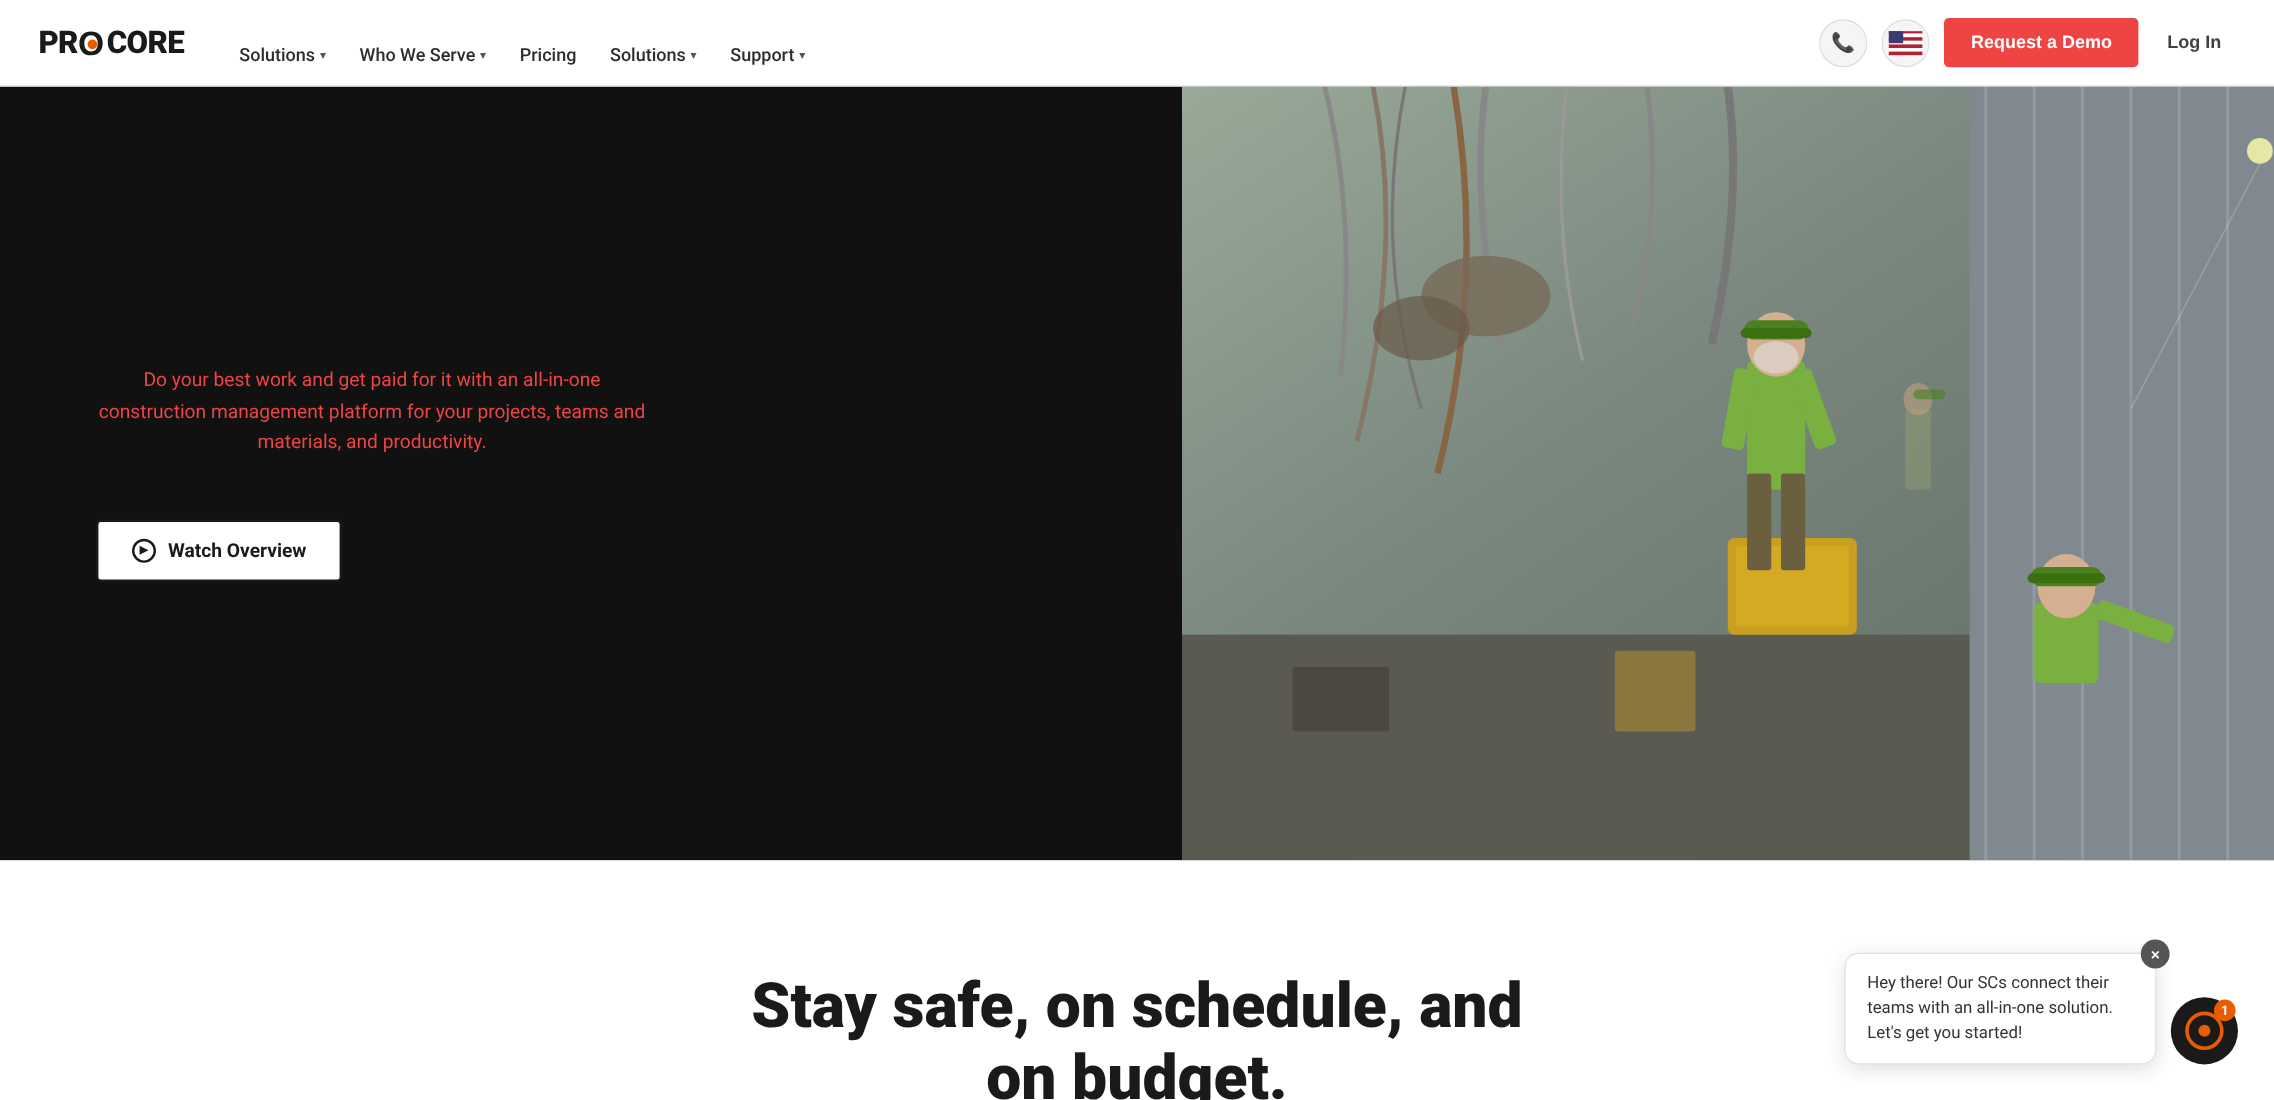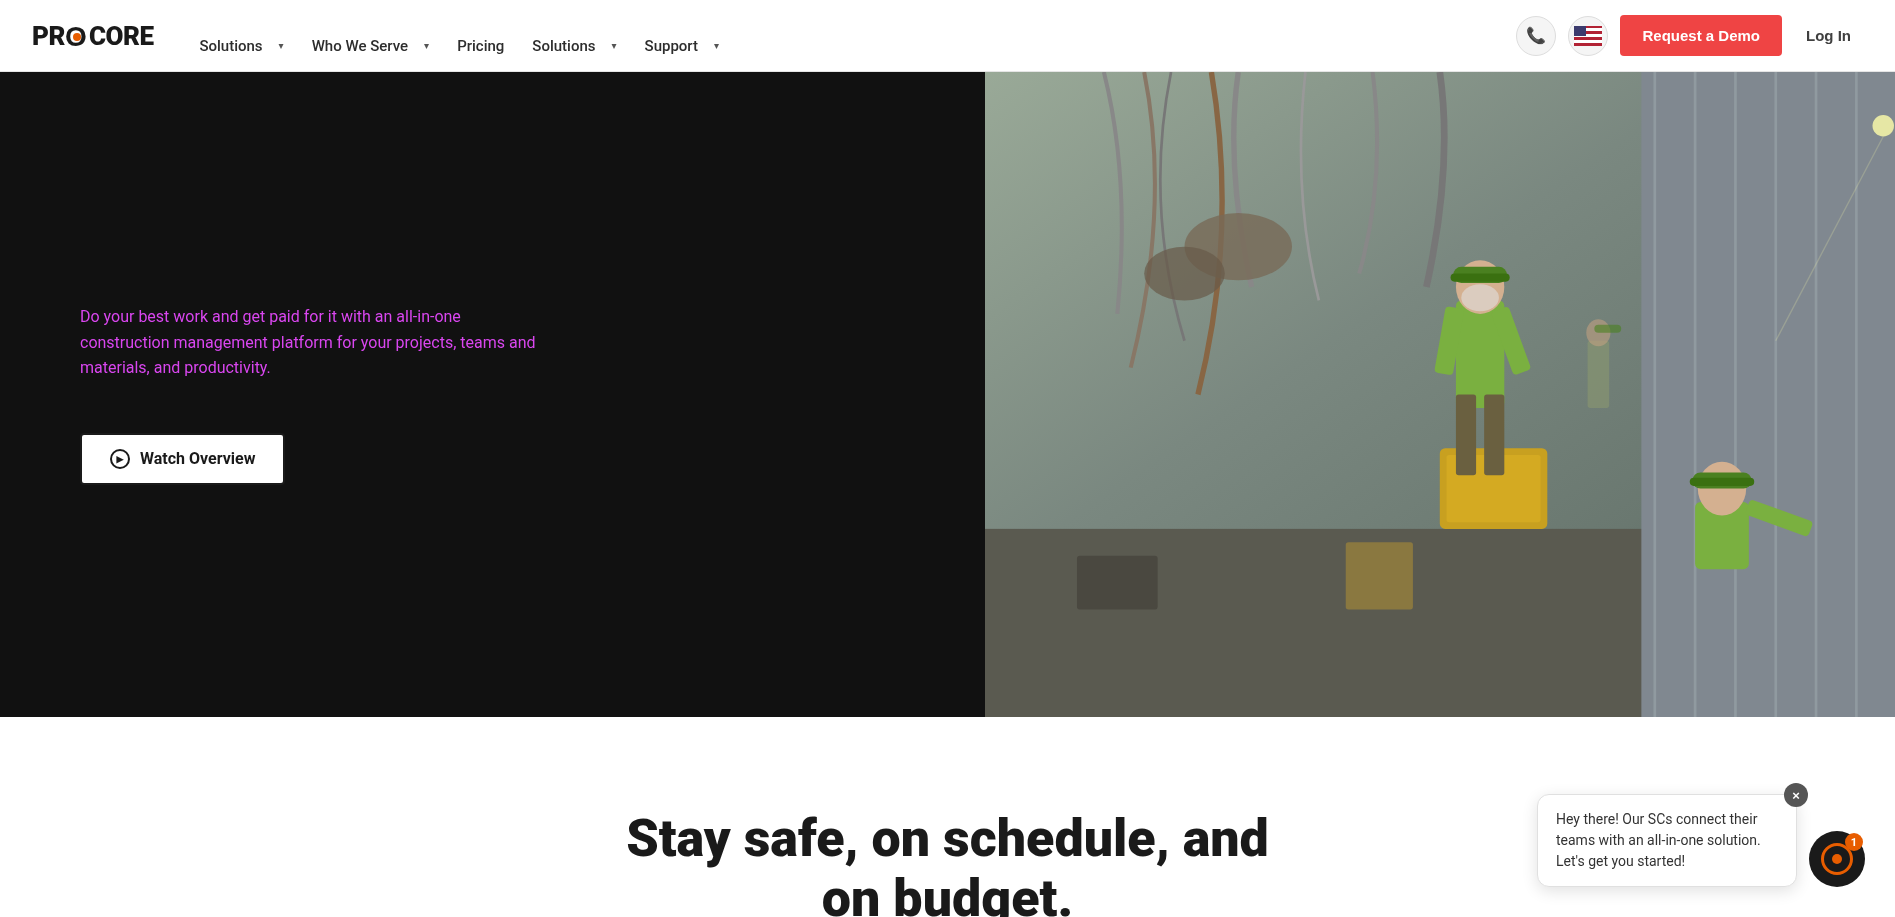--- a/index.html
+++ b/index.html
@@ -37,21 +37,21 @@
     .nav-links li {
       position: relative;
     }
     .nav-link {
       font-size: 15px;
       color: #2d2d2d;
       text-decoration: none;
       padding: 8px 10px;
       display: flex;
       align-items: center;
-      gap: 16px;
+      gap: 4px;
       font-weight: 500;
       cursor: pointer;
       white-space: nowrap;
       margin-top: 20px;
     }
     .chevron {
       font-size: 10px;
       color: #555;
     }
     .navbar-right {
@@ -119,23 +119,24 @@
     .hero-title {
       font-size: 48px;
       font-weight: 900;
       line-height: 1.1;
       margin-bottom: 24px;
       color: #fff;
     }
     .hero-desc {
       font-size: 16px;
       line-height: 1.6;
-      color: #d946ef;
+      color: #ef4444;
       margin-bottom: 52px;
       max-width: 460px;
+      text-align: center;
     }
     .watch-overview-btn {
       display: inline-flex;
       align-items: center;
       gap: 10px;
       background: #fff;
       color: #1a1a1a;
       border: 2px solid #1a1a1a;
       padding: 14px 28px;
       font-size: 16px;

